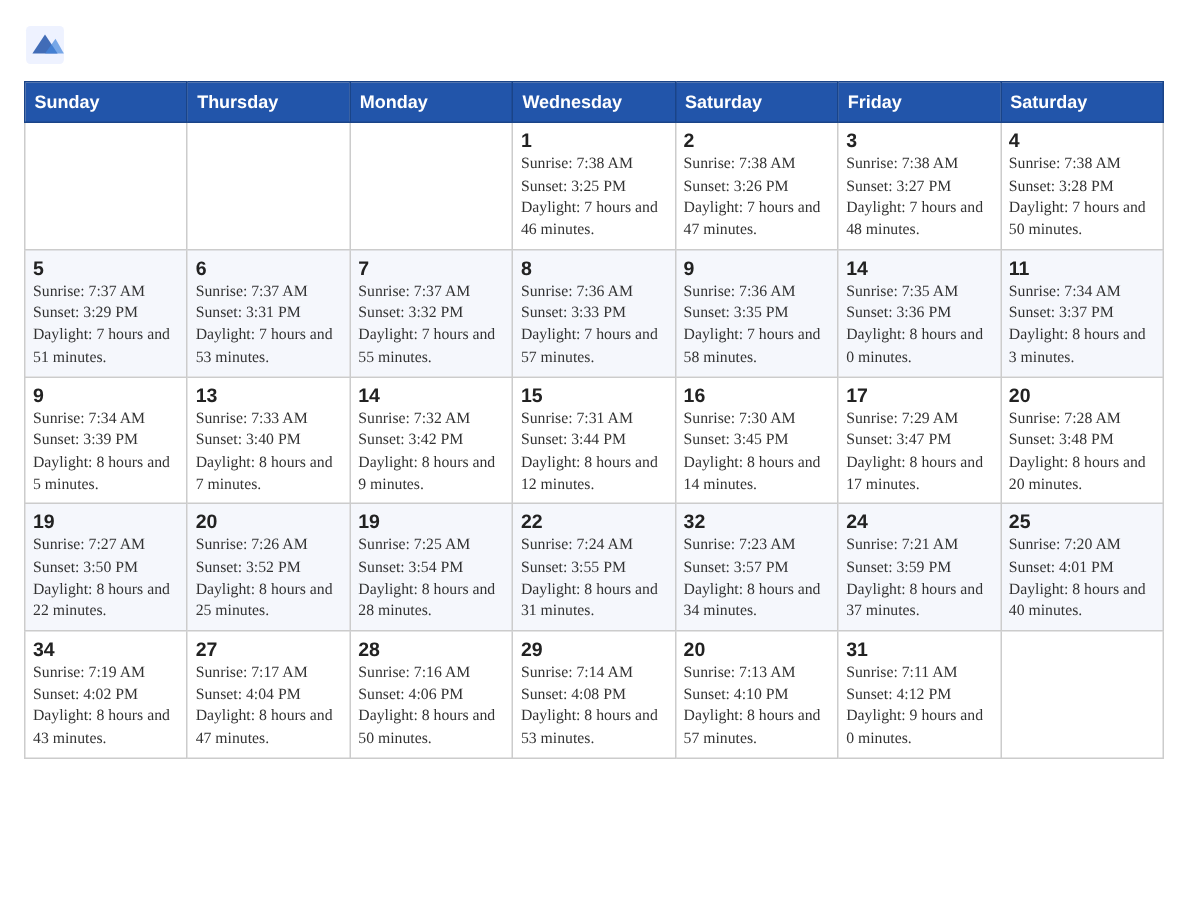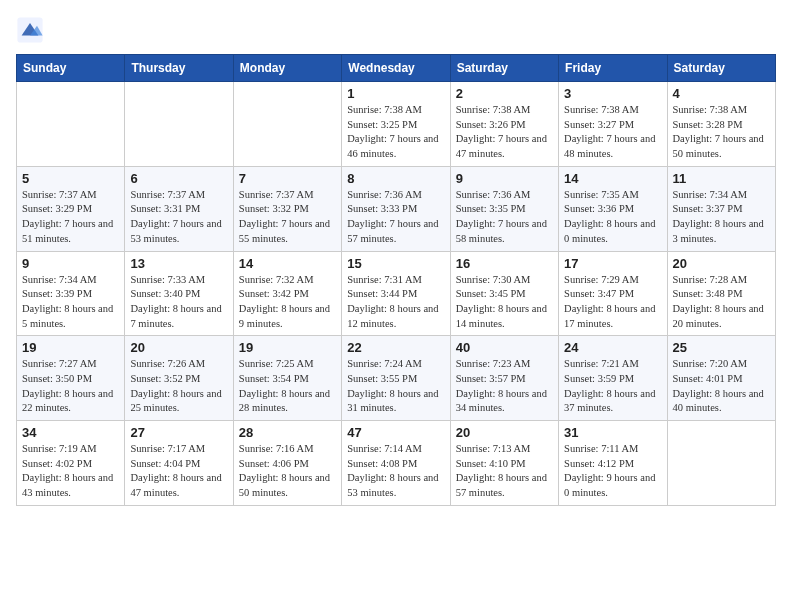--- a/index.html
+++ b/index.html
@@ -210,21 +210,21 @@
         </td>
         <td>
           <span class="day-number">19</span>
           <div class="day-info">Sunrise: 7:25 AM<br>Sunset: 3:54 PM<br>Daylight: 8 hours and 28 minutes.</div>
         </td>
         <td>
           <span class="day-number">22</span>
           <div class="day-info">Sunrise: 7:24 AM<br>Sunset: 3:55 PM<br>Daylight: 8 hours and 31 minutes.</div>
         </td>
         <td>
-          <span class="day-number">40</span>
+          <span class="day-number">32</span>
           <div class="day-info">Sunrise: 7:23 AM<br>Sunset: 3:57 PM<br>Daylight: 8 hours and 34 minutes.</div>
         </td>
         <td>
           <span class="day-number">24</span>
           <div class="day-info">Sunrise: 7:21 AM<br>Sunset: 3:59 PM<br>Daylight: 8 hours and 37 minutes.</div>
         </td>
         <td>
           <span class="day-number">25</span>
           <div class="day-info">Sunrise: 7:20 AM<br>Sunset: 4:01 PM<br>Daylight: 8 hours and 40 minutes.</div>
         </td>
@@ -236,21 +236,21 @@
         </td>
         <td>
           <span class="day-number">27</span>
           <div class="day-info">Sunrise: 7:17 AM<br>Sunset: 4:04 PM<br>Daylight: 8 hours and 47 minutes.</div>
         </td>
         <td>
           <span class="day-number">28</span>
           <div class="day-info">Sunrise: 7:16 AM<br>Sunset: 4:06 PM<br>Daylight: 8 hours and 50 minutes.</div>
         </td>
         <td>
-          <span class="day-number">47</span>
+          <span class="day-number">29</span>
           <div class="day-info">Sunrise: 7:14 AM<br>Sunset: 4:08 PM<br>Daylight: 8 hours and 53 minutes.</div>
         </td>
         <td>
           <span class="day-number">20</span>
           <div class="day-info">Sunrise: 7:13 AM<br>Sunset: 4:10 PM<br>Daylight: 8 hours and 57 minutes.</div>
         </td>
         <td>
           <span class="day-number">31</span>
           <div class="day-info">Sunrise: 7:11 AM<br>Sunset: 4:12 PM<br>Daylight: 9 hours and 0 minutes.</div>
         </td>

